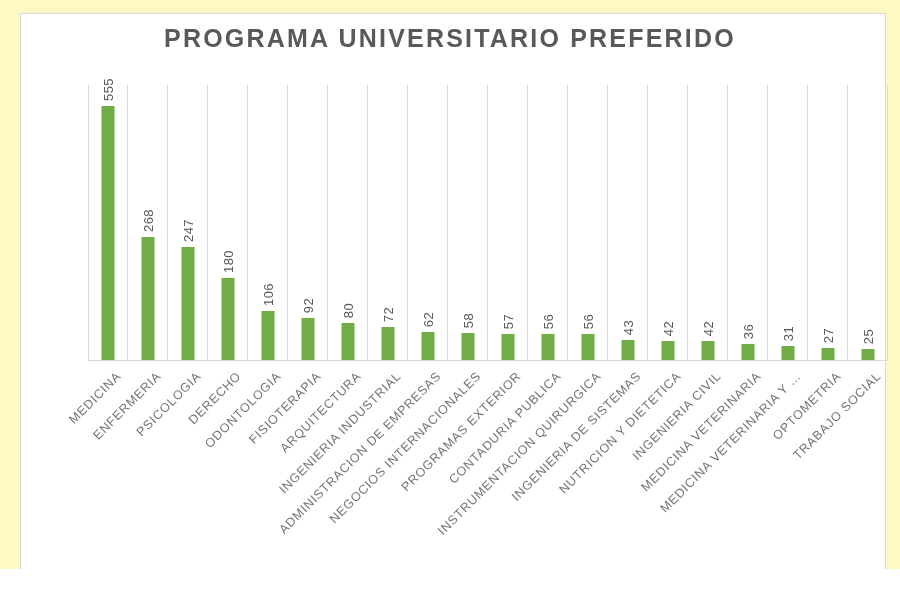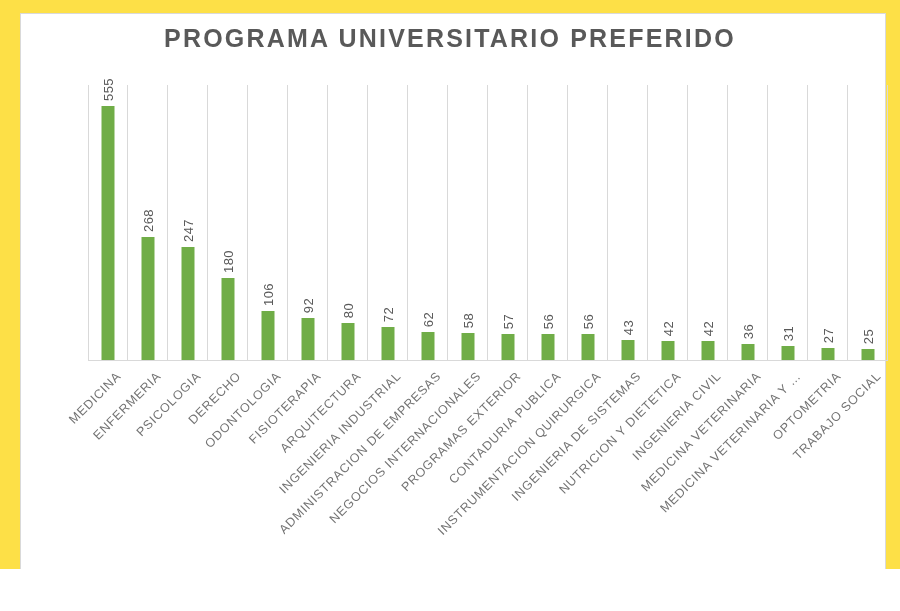--- a/index.html
+++ b/index.html
@@ -1,19 +1,19 @@
 <!DOCTYPE html>
 <html><head>
 <meta charset="utf-8">
 <style>
   html,body{margin:0;padding:0;background:#ffffff;}
   #canvas{
     position:relative;
     width:900px;height:569px;
-    background:#fde047;
+    background:#fef9c3;
     font-family:"Liberation Sans", sans-serif;
     overflow:hidden;
   }
   #frame{
     position:absolute;
     left:20px;top:13px;
     width:866px;height:584px;
     border:1.5px solid var(--frame-border,#D9D9D9);
     background:#ffffff;
     box-sizing:border-box;

